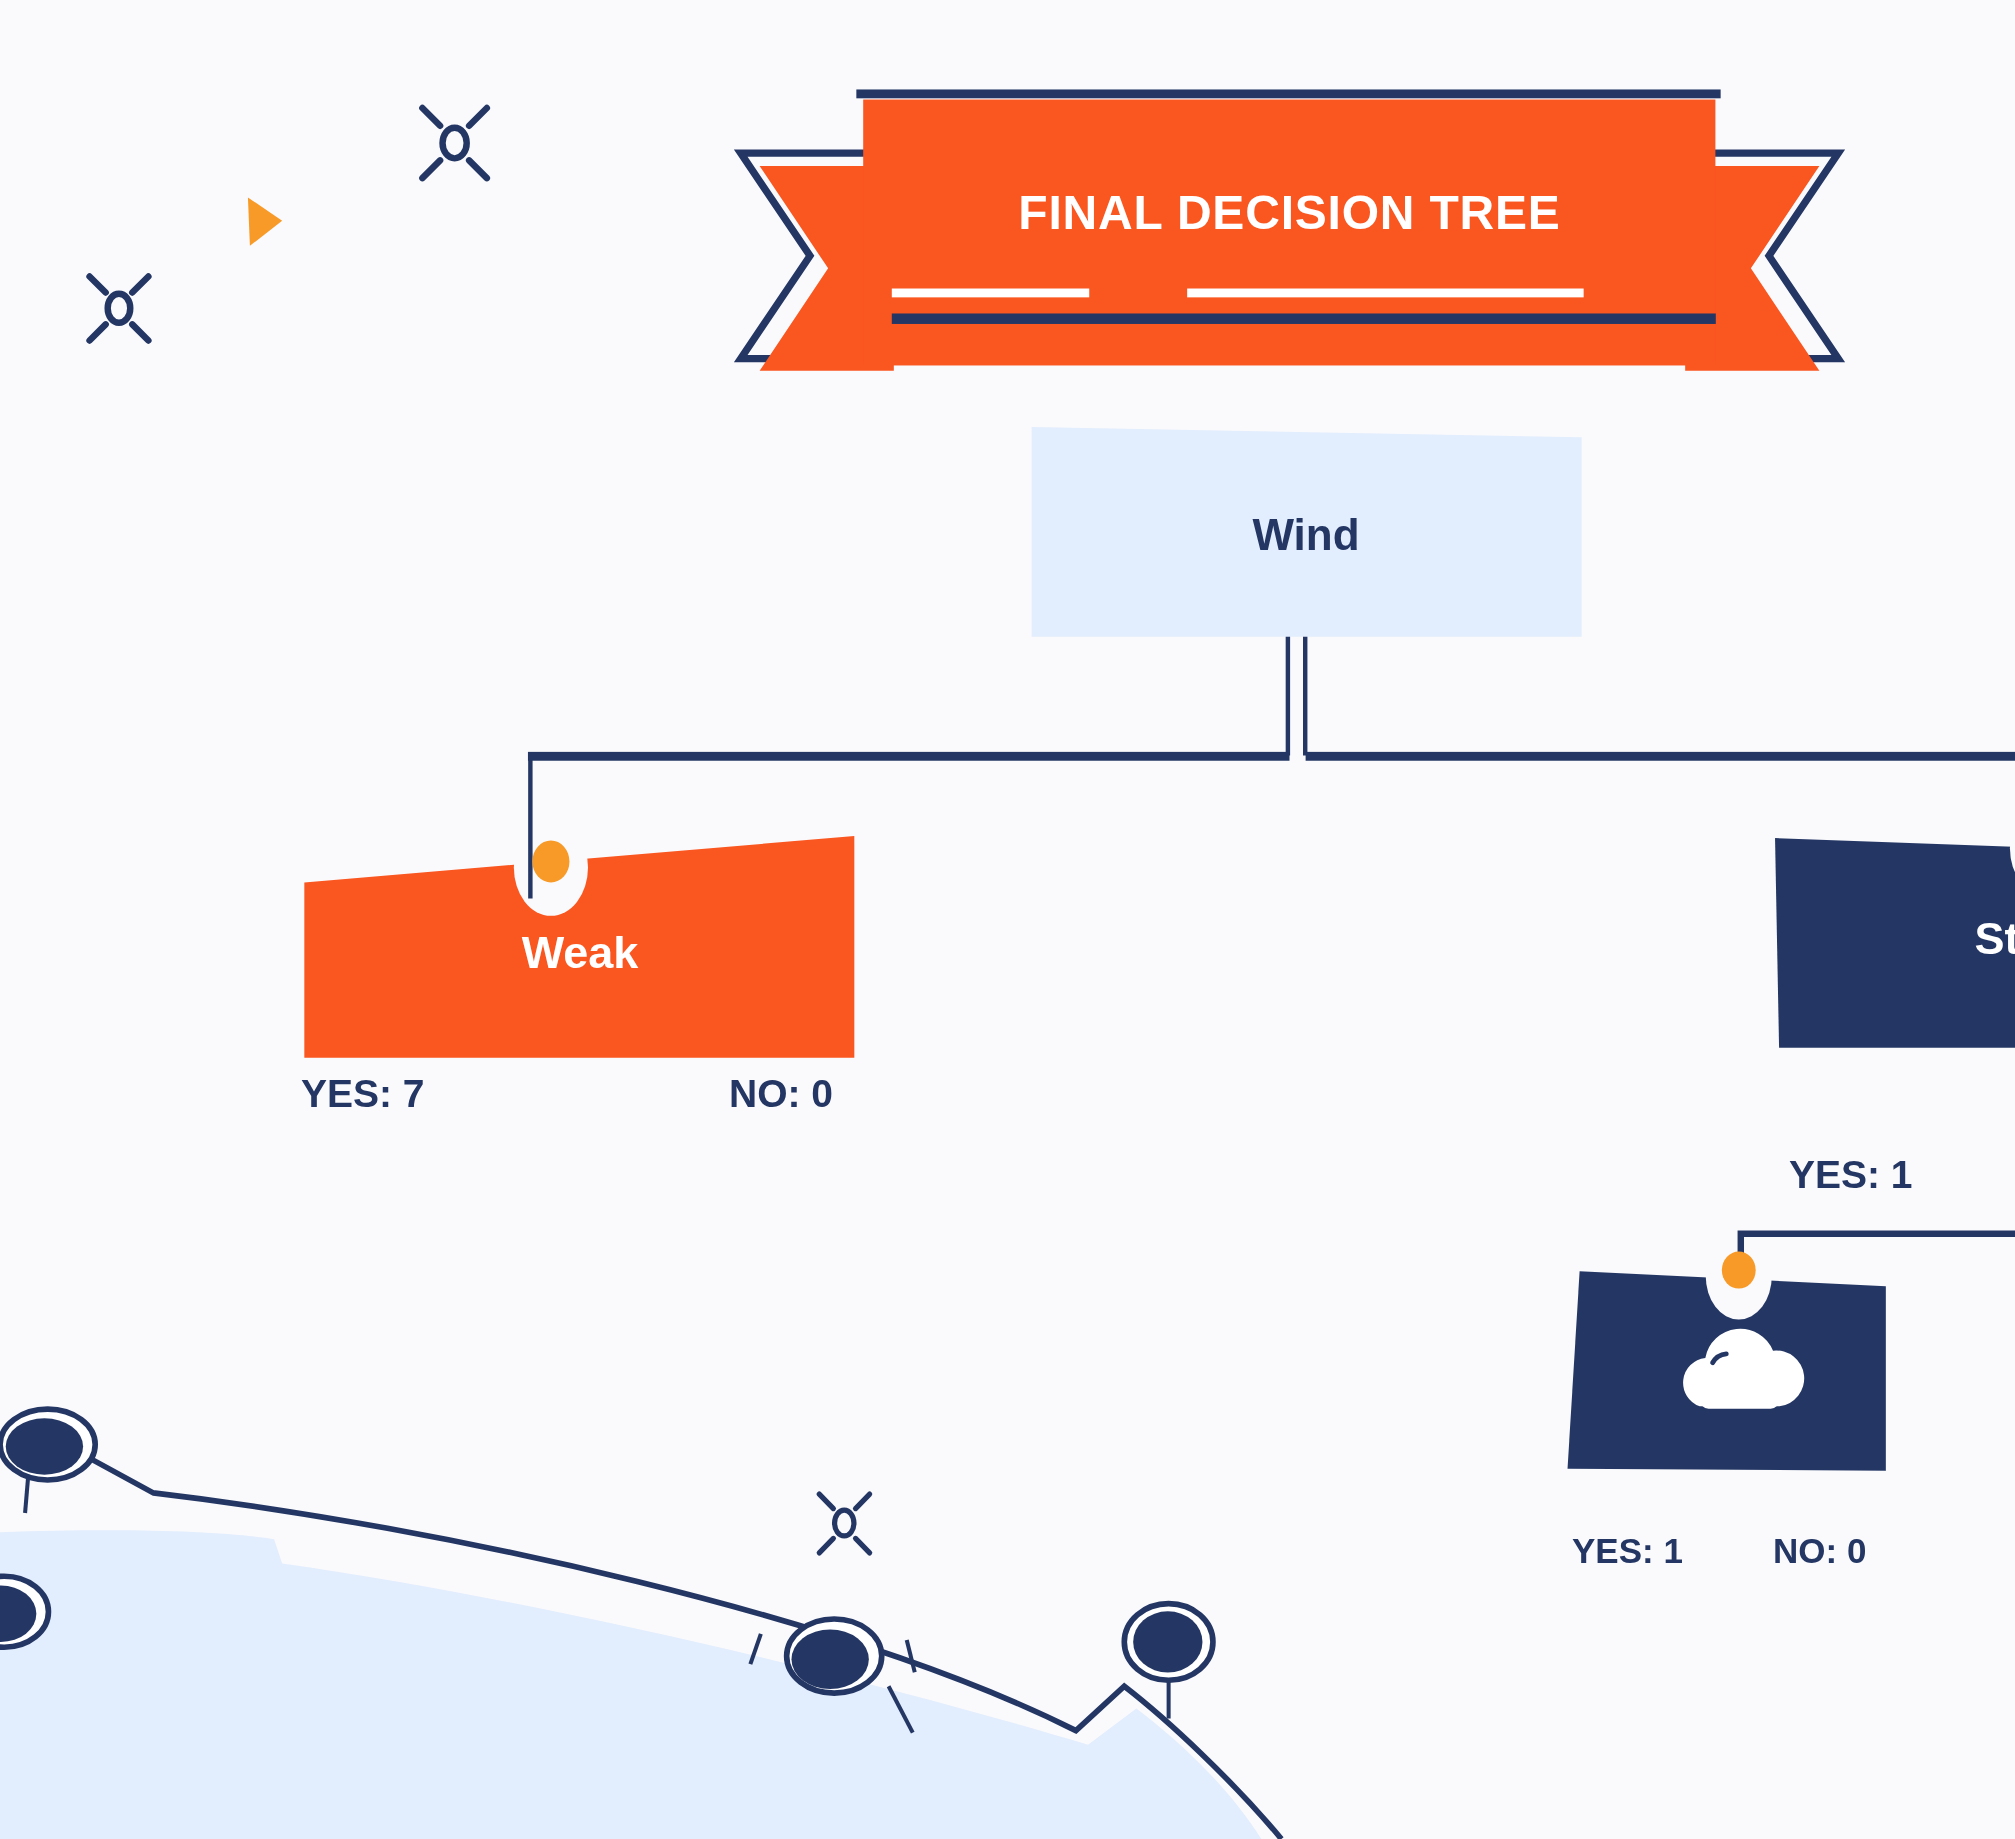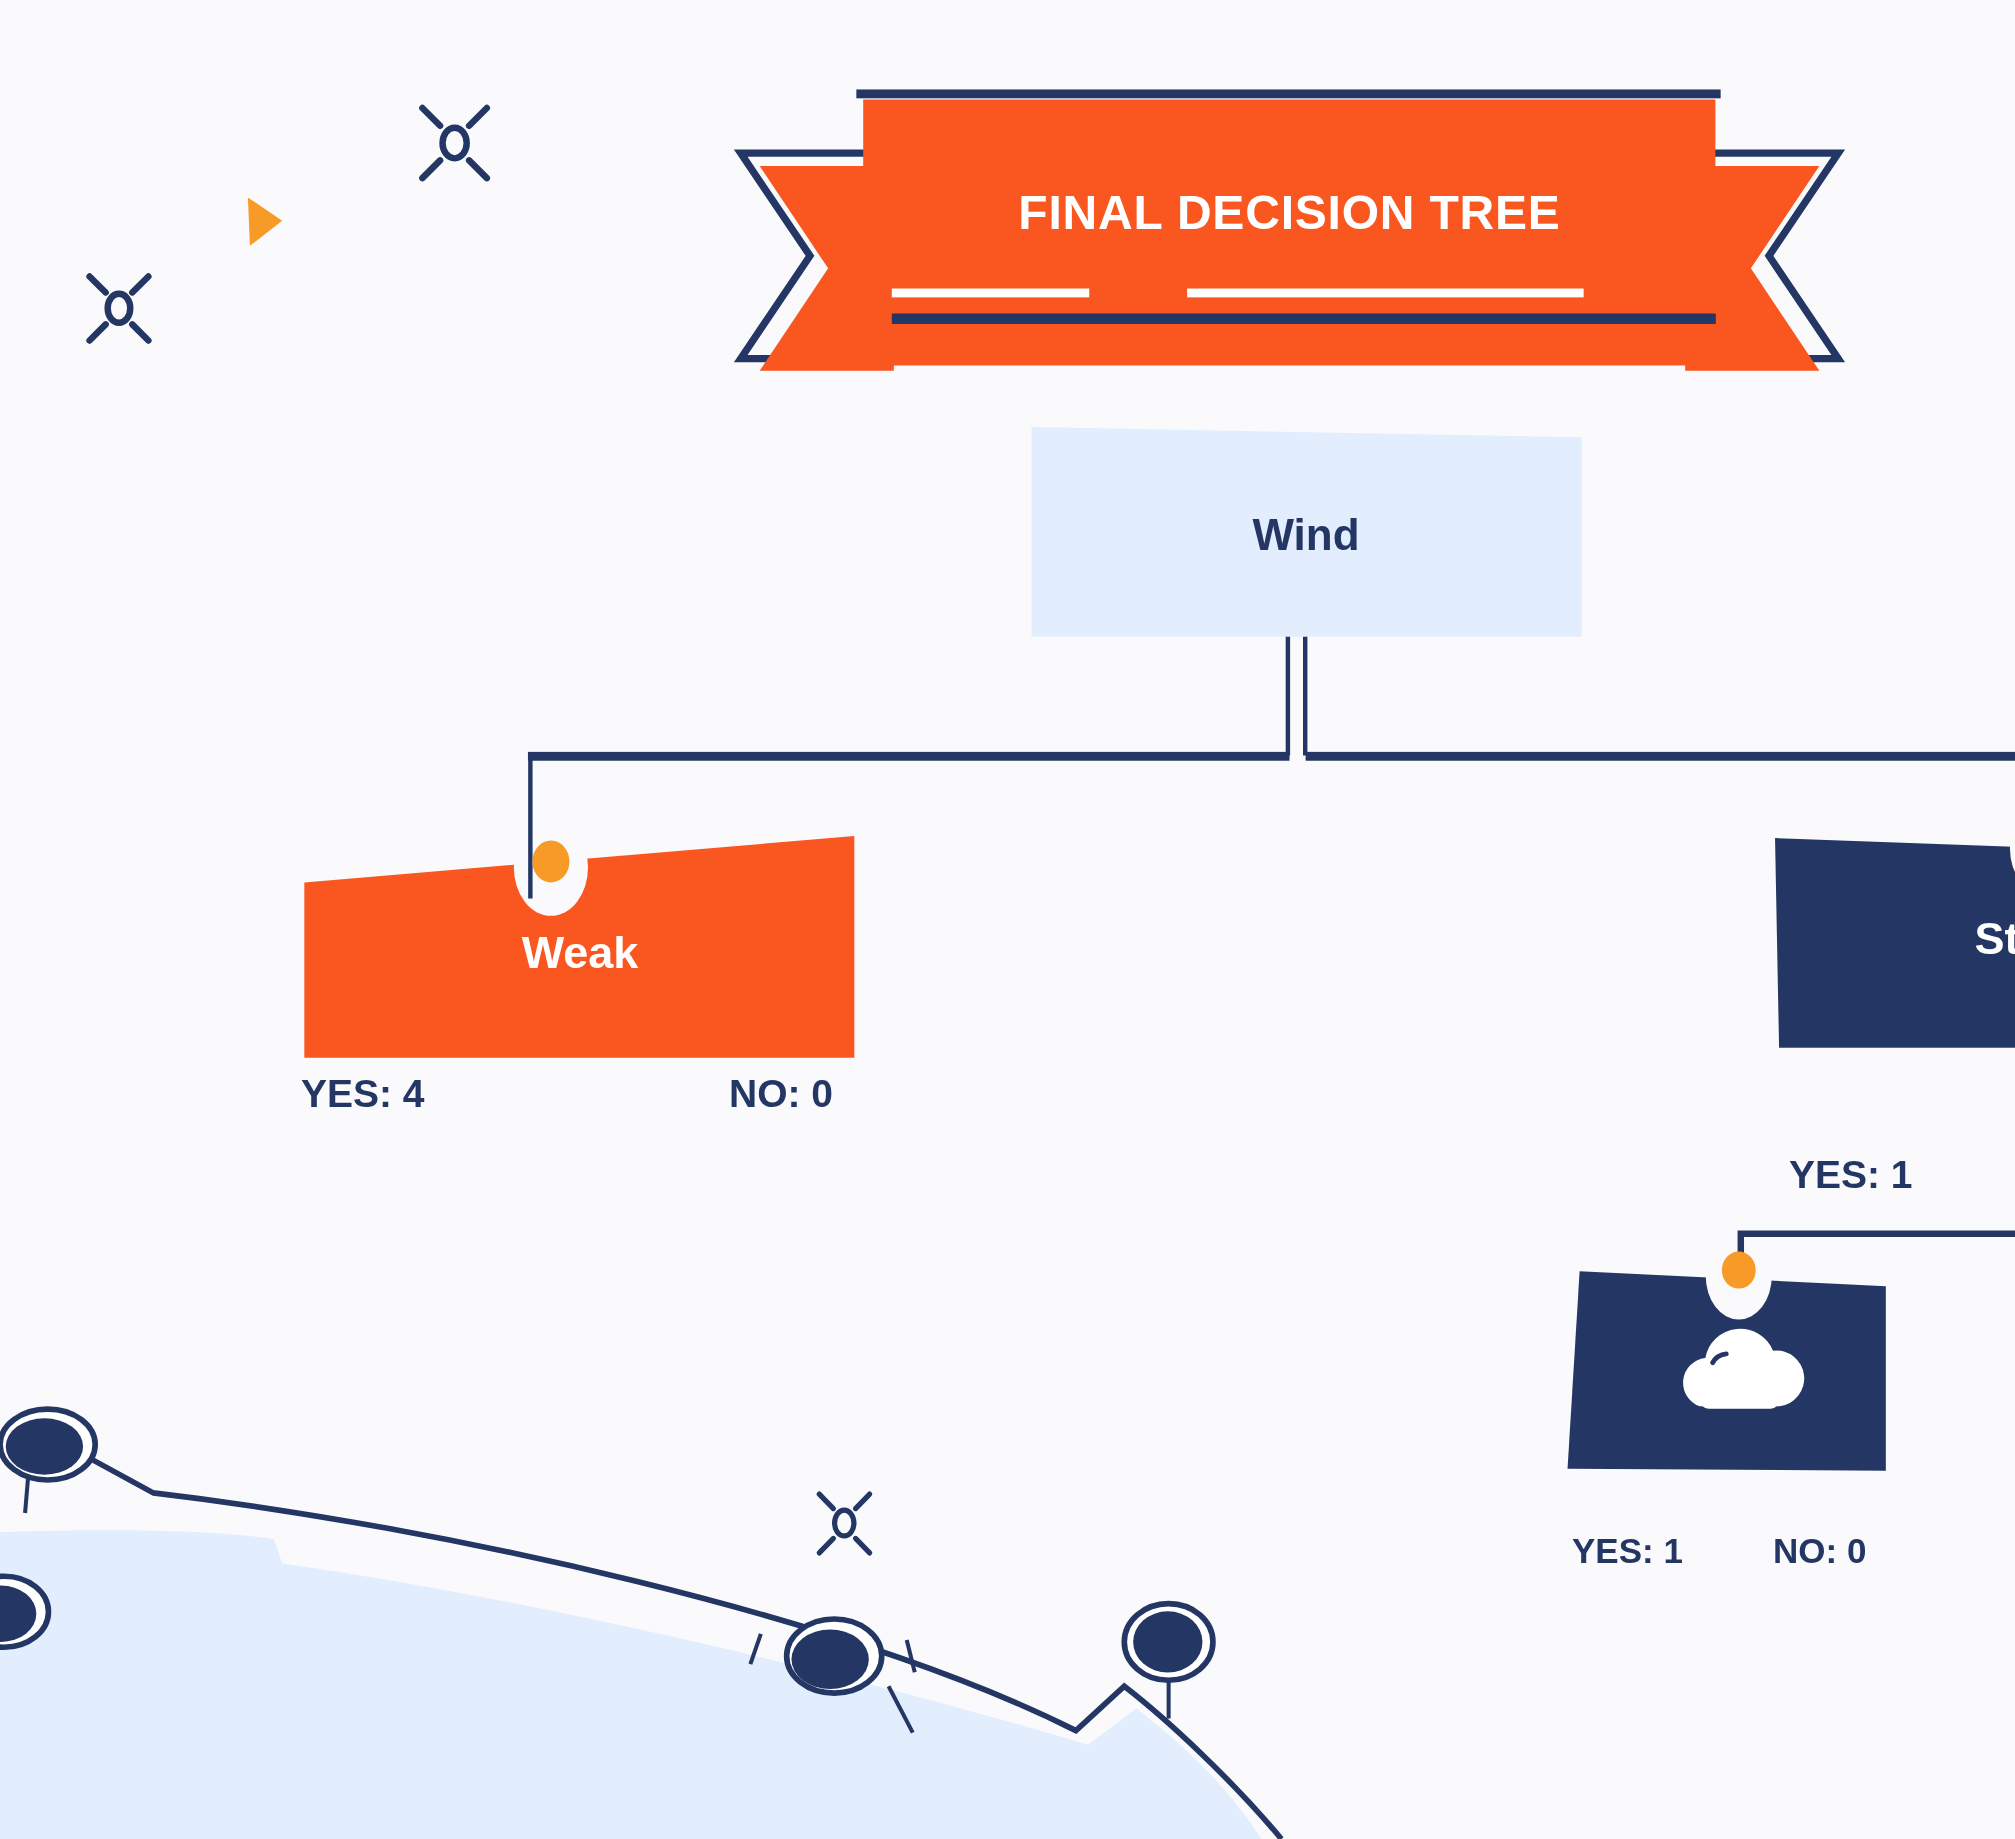--- a/index.html
+++ b/index.html
@@ -271,21 +271,21 @@
 
     <rect x="5222" y="4287" width="400" height="16" fill="#243764"></rect>
   </svg>
 
   <div class="txt" id="banner-title">FINAL DECISION TREE</div>
 
   <div class="txt" id="wind-label">Wind</div>
   <div class="txt" id="weak-label">Weak</div>
   <div class="txt" id="strong-label">Strong</div>
 
-  <div class="txt count" id="weak-yes">YES: 4</div>
+  <div class="txt count" id="weak-yes">YES: 7</div>
   <div class="txt count" id="weak-no">NO: 0</div>
 
   <div class="txt count" id="edge-yes">YES: 1</div>
 
   <div class="txt count-sm" id="leaf1-yes">YES: 1</div>
   <div class="txt count-sm" id="leaf1-no">NO: 0</div>
 
 </div>
 
 

